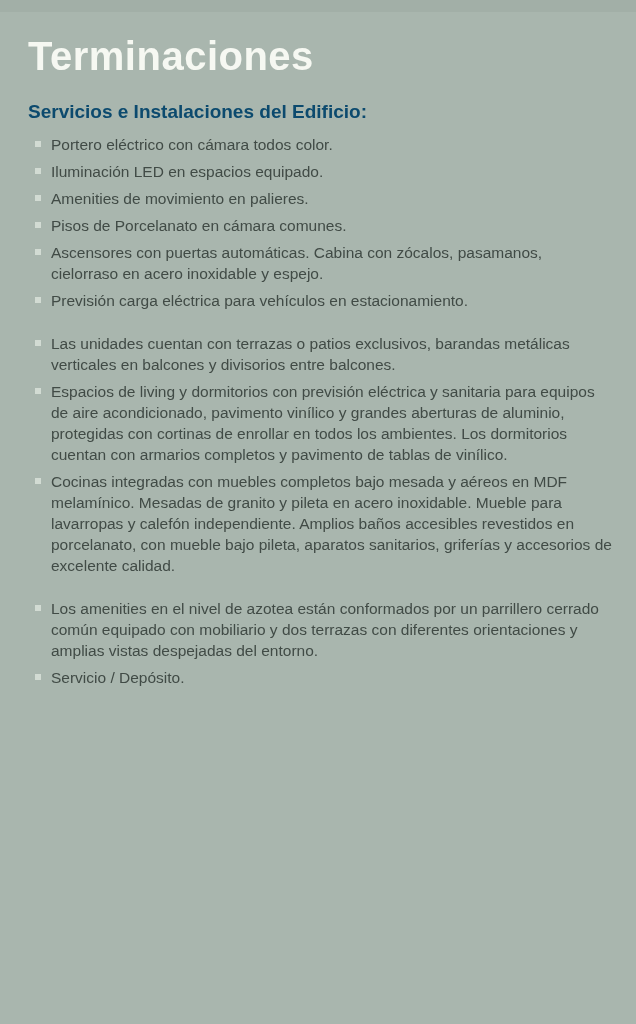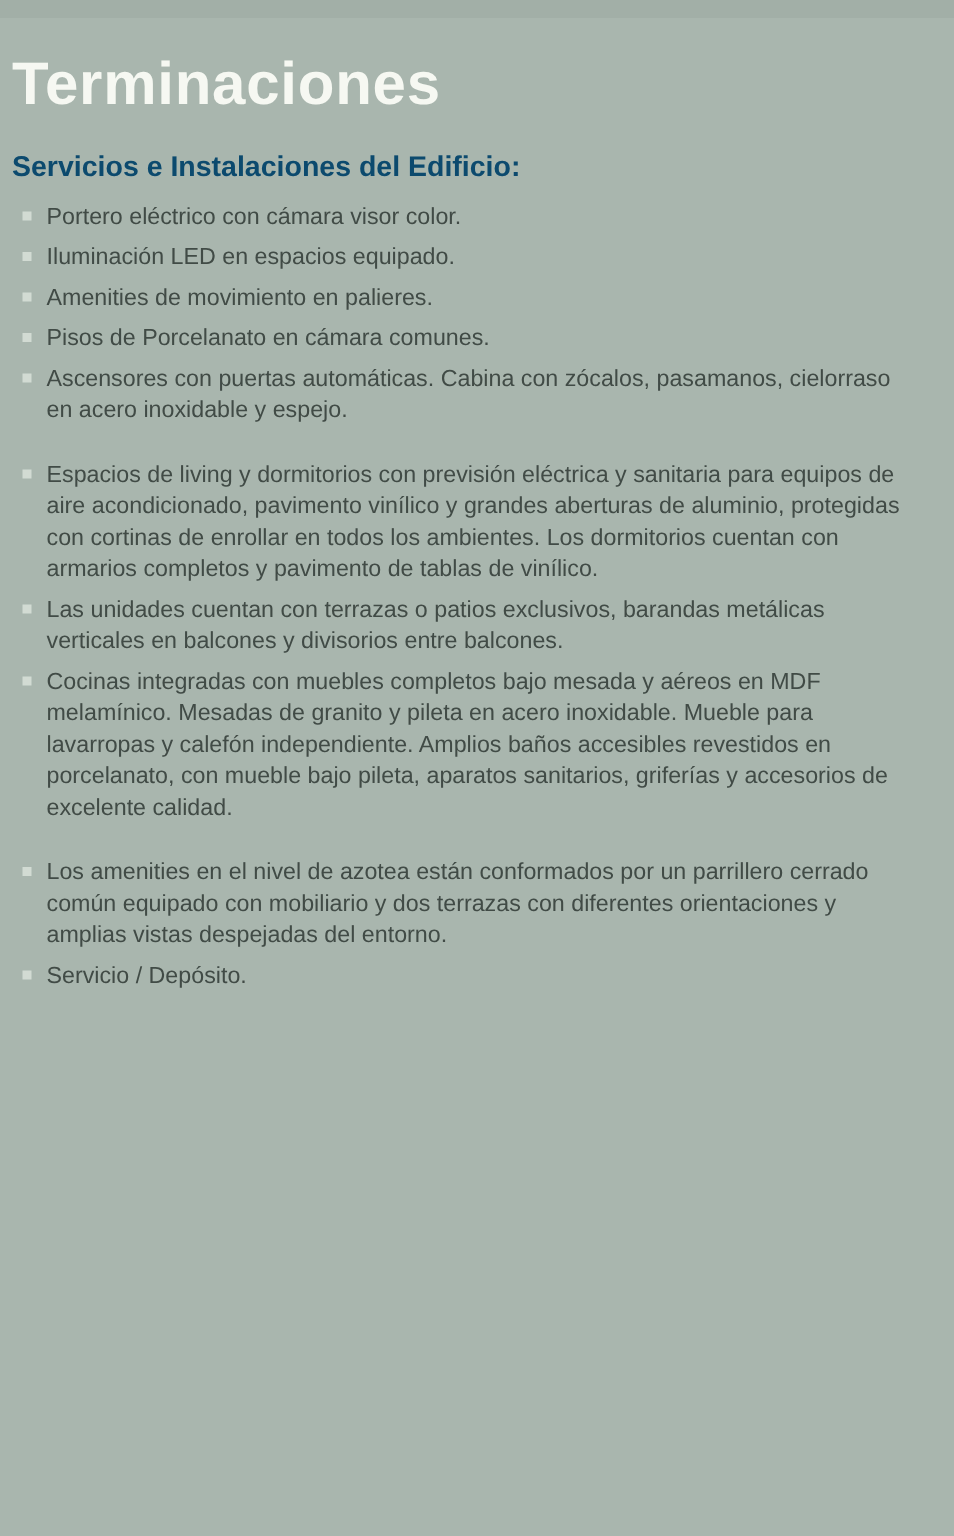--- a/index.html
+++ b/index.html
@@ -12,21 +12,21 @@
     background: #a9b6ae;
     overflow: hidden;
     position: relative;
   }
   .top-band {
     width: 100%;
     height: 12px;
     background: #a2afa7;
   }
   .page {
-    padding: 20px 24px 0 8px;
+    padding: 20px 24px 0 28px;
   }
   .page-title {
     font-size: 40px;
     font-weight: 700;
     color: #f6f8f2;
     letter-spacing: 0.5px;
     margin-top: 2px;
     margin-bottom: 4px;
   }
   .section { margin-top: 22px; }
@@ -65,50 +65,54 @@
 
 <div class="page">
 
   <h1 class="page-title">Terminaciones</h1>
 
   <div class="section">
     <h2 class="section-heading">Servicios e Instalaciones del Edificio:</h2>
     <ul class="items">
       <li>
         <span class="bullet"></span>
-        <span class="item-text">Portero eléctrico con cámara visor color.</span>
+        <span class="item-text">Portero eléctrico con cámara todos color.</span>
       </li>
       <li>
         <span class="bullet"></span>
         <span class="item-text">Iluminación LED en espacios equipado.</span>
       </li>
       <li>
         <span class="bullet"></span>
         <span class="item-text">Amenities de movimiento en palieres.</span>
       </li>
       <li>
         <span class="bullet"></span>
         <span class="item-text">Pisos de Porcelanato en cámara comunes.</span>
       </li>
       <li>
         <span class="bullet"></span>
         <span class="item-text">Ascensores con  puertas automáticas. Cabina con zócalos, pasamanos, cielorraso en acero inoxidable y espejo.</span>
       </li>
+      <li>
+        <span class="bullet"></span>
+        <span class="item-text">Previsión carga eléctrica para vehículos en estacionamiento.</span>
+      </li>
     </ul>
   </div>
 
   <div class="section">
     <ul class="items">
       <li>
         <span class="bullet"></span>
-        <span class="item-text">Espacios de living y dormitorios con previsión eléctrica y sanitaria para equipos de aire acondicionado, pavimento vinílico y grandes aberturas de aluminio, protegidas con cortinas de enrollar en todos los ambientes. Los dormitorios cuentan con armarios completos y pavimento de tablas de vinílico.</span>
+        <span class="item-text">Las unidades cuentan con terrazas o patios exclusivos, barandas metálicas verticales en balcones y divisorios entre balcones.</span>
       </li>
       <li>
         <span class="bullet"></span>
-        <span class="item-text">Las unidades cuentan con terrazas o patios exclusivos, barandas metálicas verticales en balcones y divisorios entre balcones.</span>
+        <span class="item-text">Espacios de living y dormitorios con previsión eléctrica y sanitaria para equipos de aire acondicionado, pavimento vinílico y grandes aberturas de aluminio, protegidas con cortinas de enrollar en todos los ambientes. Los dormitorios cuentan con armarios completos y pavimento de tablas de vinílico.</span>
       </li>
       <li>
         <span class="bullet"></span>
         <span class="item-text">Cocinas integradas con muebles completos bajo mesada y aéreos en MDF melamínico. Mesadas de granito y pileta en acero inoxidable. Mueble para lavarropas y calefón independiente. Amplios baños accesibles revestidos en porcelanato, con mueble bajo pileta, aparatos sanitarios, griferías y accesorios de excelente calidad.</span>
       </li>
     </ul>
   </div>
 
   <div class="section">
     <ul class="items">

